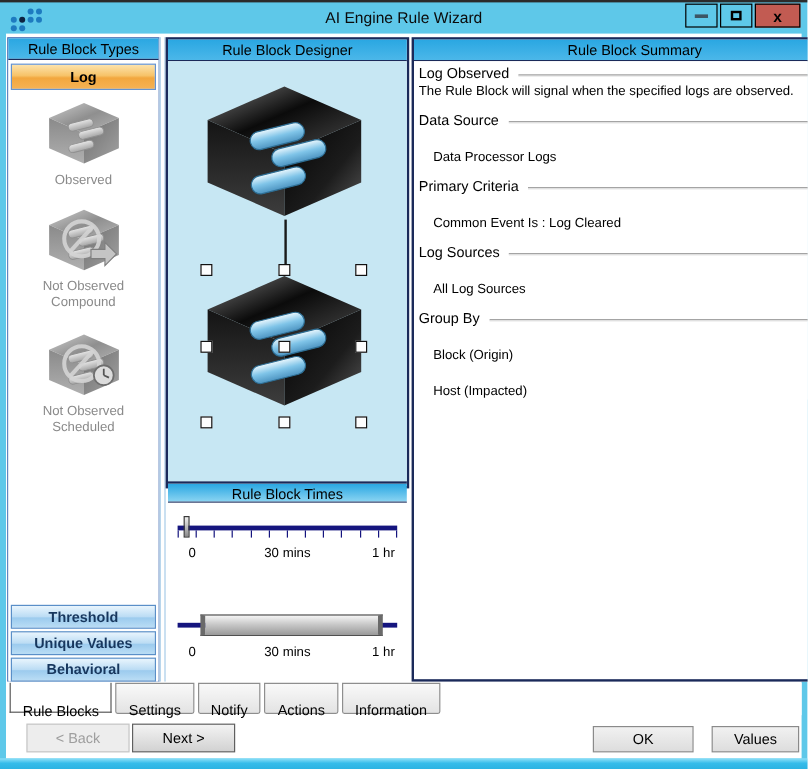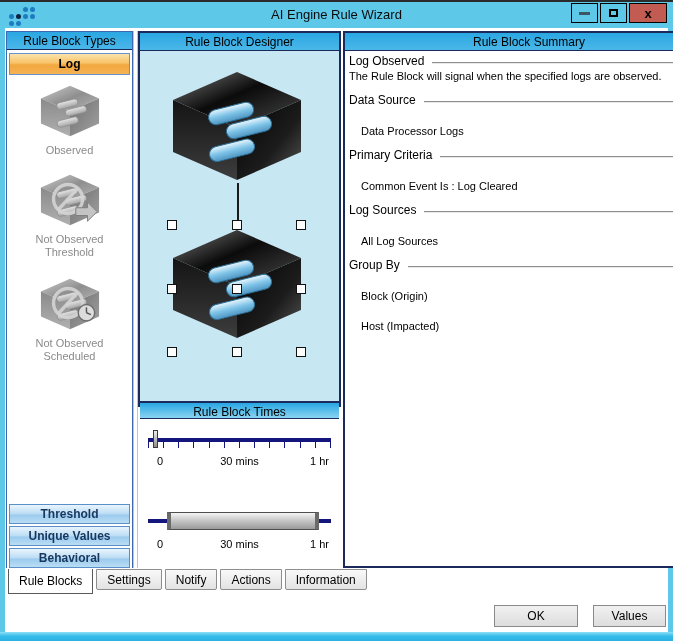--- a/index.html
+++ b/index.html
@@ -68,21 +68,21 @@
   .sec-title { display:flex; align-items:center; gap:8px; font-size:12px; font-weight:normal; color:#000; line-height:15px; }
   .sec-rule { flex:1; height:2px; border-top:1px solid #8E8E8E; border-bottom:1px solid #E9E9E9; margin-top:2px; }
   .sec-line { font-size:11px; line-height:14px; color:#000; white-space:nowrap; }
   .sec.indent .sec-line { padding-left:12px;margin-top:16px; }
 
   .splitter { position:absolute; left:128px; top:3px; width:5px; height:537px;
               border-left:1px solid #A8CCE8; border-right:1px solid #A8CCE8; background:#FFF; }
 
   
   .tabrow { position:absolute; left:0; top:541px; width:100%; height:27px; background:#FFF; display:flex; align-items:flex-start; }
-  .tab { height:21px; margin-left:3px; padding:0 10px; font-size:12px; color:#000; line-height:21px;
+  .tab { height:21px; margin-left:3px; padding:12px 10px; font-size:12px; color:#000; line-height:21px;
          background:linear-gradient(180deg,#F9F9F9,#E3E3E3); border:1px solid #8E8E8E; border-radius:0 0 2px 2px; }
   .tab.active { height:25px; line-height:24px; background:#FFF; border:1px solid #5A5A5A; border-top:none; border-radius:0; }
 
   
   .btn { position:absolute; font-size:12px; text-align:center; }
   .btn-back { left:17px; top:575px; width:86px; height:24px; line-height:22px;
               background:#EDEDED; border:1px solid #C6C6C6; color:#9E9E9E; }
   .btn-next { left:105px; top:575px; width:86px; height:24px; line-height:22px;
               background:linear-gradient(180deg,#F3F3F3,#D2D2D2); border:1px solid #5F5F5F; color:#000; }
   .btn-ok { left:489px; top:577px; width:84px; height:22px; line-height:20px;
@@ -207,21 +207,21 @@
           <div class="type-label">Observed</div>
         </div>
 
         <div class="type-item" style="top:122px">
           <svg class="icon" width="62" height="56" viewBox="0 0 64 56">
             <use href="#cubeGrayBase"></use>
               <use href="#cubePillsGray"></use>
               <use href="#noSign"></use>
             <polygon points="38,36 50,36 50,30 60,40 50,50 50,44 38,44" fill="#C4C4C4" stroke="#7E7E7E" stroke-width="1"></polygon>
           </svg>
-          <div class="type-label">Not Observed Threshold</div>
+          <div class="type-label">Not Observed Compound</div>
         </div>
 
         <div class="type-item" style="top:226px">
           <svg class="icon" width="62" height="56" viewBox="0 0 64 56">
             <use href="#cubeGrayBase"></use>
               <use href="#cubePillsGray"></use>
               <use href="#noSign"></use>
             <circle cx="49" cy="37" r="8.5" fill="#DCDCDC" stroke="#6E6E6E" stroke-width="1.5"></circle>
             <line x1="49" y1="37" x2="49" y2="31.5" stroke="#555" stroke-width="1.5"></line>
             <line x1="49" y1="37" x2="53.5" y2="39" stroke="#555" stroke-width="1.5"></line>
@@ -340,18 +340,20 @@
     </div>
 
     <div class="tabrow">
       <div class="tab active">Rule Blocks</div>
       <div class="tab">Settings</div>
       <div class="tab">Notify</div>
       <div class="tab">Actions</div>
       <div class="tab">Information</div>
     </div>
 
+    <div class="btn btn-back">&lt; Back</div>
+    <div class="btn btn-next">Next &gt;</div>
     <div class="btn btn-ok">OK</div>
     <div class="btn btn-cancel">Values</div>
   </div>
 
   <div class="bottom-strip"></div>
 </div>
 
 </body></html>

